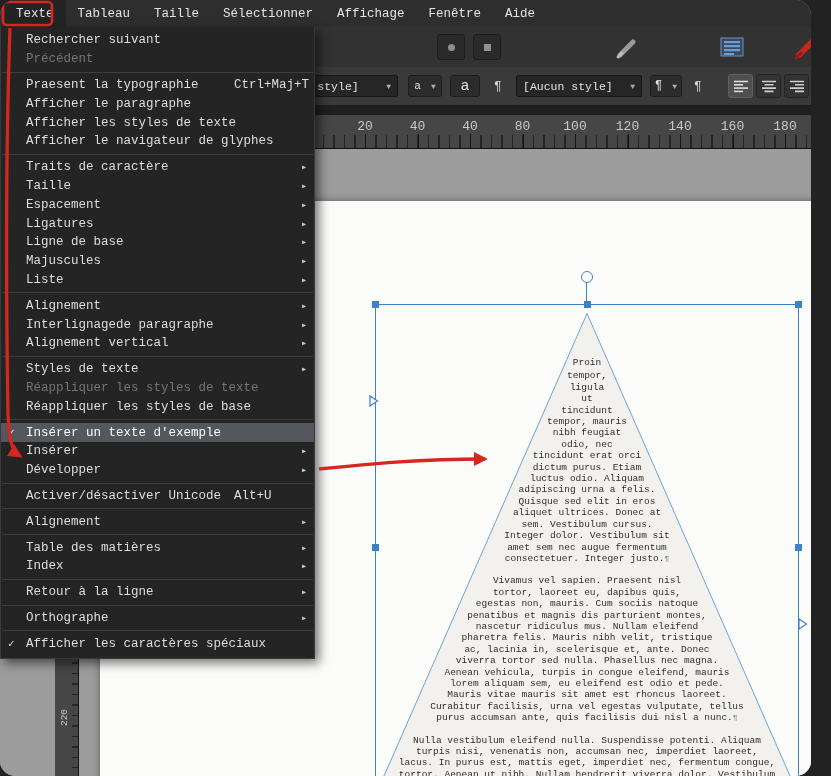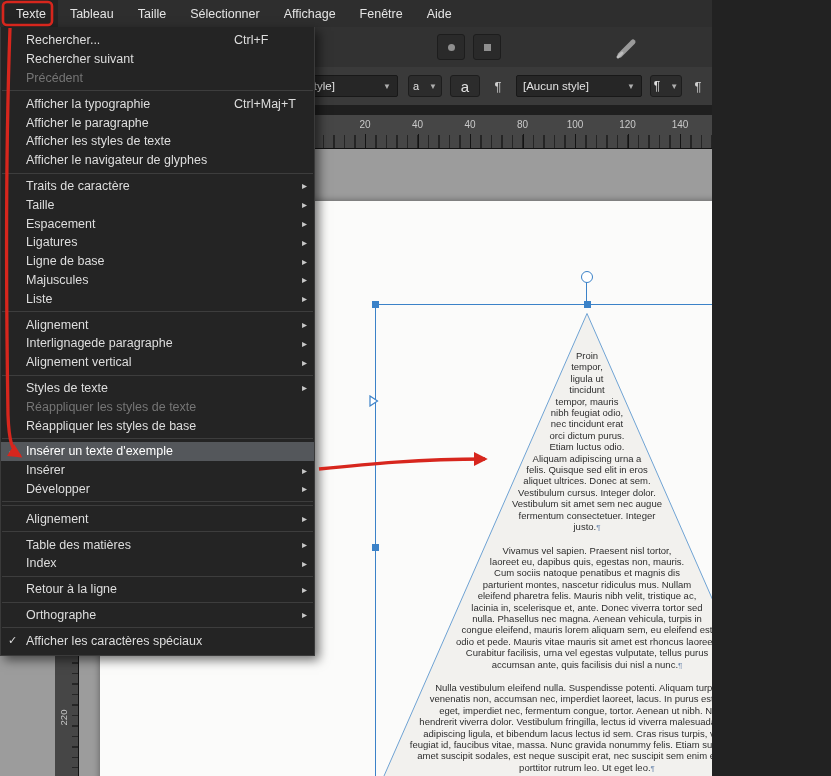--- a/index.html
+++ b/index.html
@@ -1,17 +1,17 @@
 <!DOCTYPE html>
 <html style="--selection: #3b82c8; --frame_outline: #6fa3d4; --annotation: #d7261d; --highlight_row: #54575b; --page: #fbfbfa; --canvas: #9c9c9c;"><head>
 <meta charset="utf-8">
 <style>
   html,body{margin:0;padding:0;background:#222;}
-  .app{position:relative;width:712px;height:776px;overflow:hidden;background:var(--canvas,#9c9c9c);
-       font-family:Liberation Sans, sans-serif;-webkit-font-smoothing:antialiased;}
+  .app{position:relative;width:811px;height:776px;overflow:hidden;background:var(--canvas,#9c9c9c);
+       font-family:Liberation Mono, monospace;border-radius:15px;-webkit-font-smoothing:antialiased;}
 
   
   .menubar{position:absolute;top:0;left:0;right:0;height:27px;background:#2e2e2e;display:flex;
            align-items:stretch;padding-left:4px;z-index:6;}
   .mb-item{color:#e4e4e4;font-size:12.5px;padding:0 12px;display:flex;align-items:center;cursor:default;}
   .mb-item.open{background:#242424;}
 
   
   .toolbar2{position:absolute;top:27px;left:0;right:0;height:40px;background:#323232;z-index:4;}
   .tbtn{position:absolute;top:7px;height:26px;background:#2a2a2a;border:1px solid #1d1d1d;border-radius:3px;
@@ -31,21 +31,21 @@
             border-radius:3px;display:flex;align-items:center;justify-content:center;box-sizing:border-box;}
   .alignbtn.active{background:#4f4f4f;border-color:#606060;}
 
   
   .darkgap{position:absolute;top:105px;left:0;right:0;height:10px;background:#1f1f1f;z-index:3;}
   .ruler{position:absolute;top:115px;left:0;right:0;height:33px;background:#464646;
          border-bottom:1px solid #121212;z-index:3;}
   .ruler::after{content:'';position:absolute;left:0;right:0;bottom:0;height:13px;background:
       repeating-linear-gradient(90deg,rgba(20,20,20,.65) 0 1px,transparent 1px 10.5px);
       background-position-x:8px;}
-  .ruler-num{position:absolute;top:4px;font-size:10px;color:#c9c9c9;transform:translateX(-50%);}
+  .ruler-num{position:absolute;top:4px;font-size:13px;color:#c9c9c9;transform:translateX(-50%);}
   .ruler-maj{position:absolute;bottom:0;width:1px;height:14px;background:#141414;z-index:2;}
   .vruler{position:absolute;left:55px;top:148px;bottom:0;width:23px;background:#464646;
           border-right:1px solid #121212;z-index:2;}
   .vruler::after{content:'';position:absolute;top:0;bottom:0;right:0;width:6px;background:
       repeating-linear-gradient(180deg,rgba(20,20,20,.65) 0 1px,transparent 1px 10.5px);}
   .vruler .vnum{position:absolute;top:564px;left:1px;font-size:9.5px;color:#c9c9c9;
                 transform:rotate(-90deg);transform-origin:center;}
 
   
   .canvas{position:absolute;top:148px;left:0;right:0;bottom:0;background:var(--canvas,#9c9c9c);}
@@ -250,32 +250,28 @@
       </div>
     </div>
   </div>
 
   <div class="vruler">
     <span class="vnum">220</span>
   </div>
 
   <div class="menu">
       <div class="menu-row">
-        <span>Rechercher...</span>
-        <span class="shortcut">Ctrl+F</span>
-      </div>
-      <div class="menu-row">
         <span>Rechercher suivant</span>
       </div>
       <div class="menu-row disabled">
         <span>Précédent</span>
       </div>
       <div class="menu-sep"></div>
       <div class="menu-row">
-        <span>Afficher la typographie</span>
+        <span>Praesent la typographie</span>
         <span class="shortcut">Ctrl+Maj+T</span>
       </div>
       <div class="menu-row">
         <span>Afficher le paragraphe</span>
       </div>
       <div class="menu-row">
         <span>Afficher les styles de texte</span>
       </div>
       <div class="menu-row">
         <span>Afficher le navigateur de glyphes</span>
@@ -340,20 +336,24 @@
       </div>
       <div class="menu-row">
         <span>Insérer</span>
         <span class="arrow">▸</span>
       </div>
       <div class="menu-row">
         <span>Développer</span>
         <span class="arrow">▸</span>
       </div>
       <div class="menu-sep"></div>
+      <div class="menu-row">
+        <span>Activer/désactiver Unicode</span>
+        <span class="shortcut">Alt+U</span>
+      </div>
       <div class="menu-sep"></div>
       <div class="menu-row">
         <span>Alignement</span>
         <span class="arrow">▸</span>
       </div>
       <div class="menu-sep"></div>
       <div class="menu-row">
         <span>Table des matières</span>
         <span class="arrow">▸</span>
       </div>

